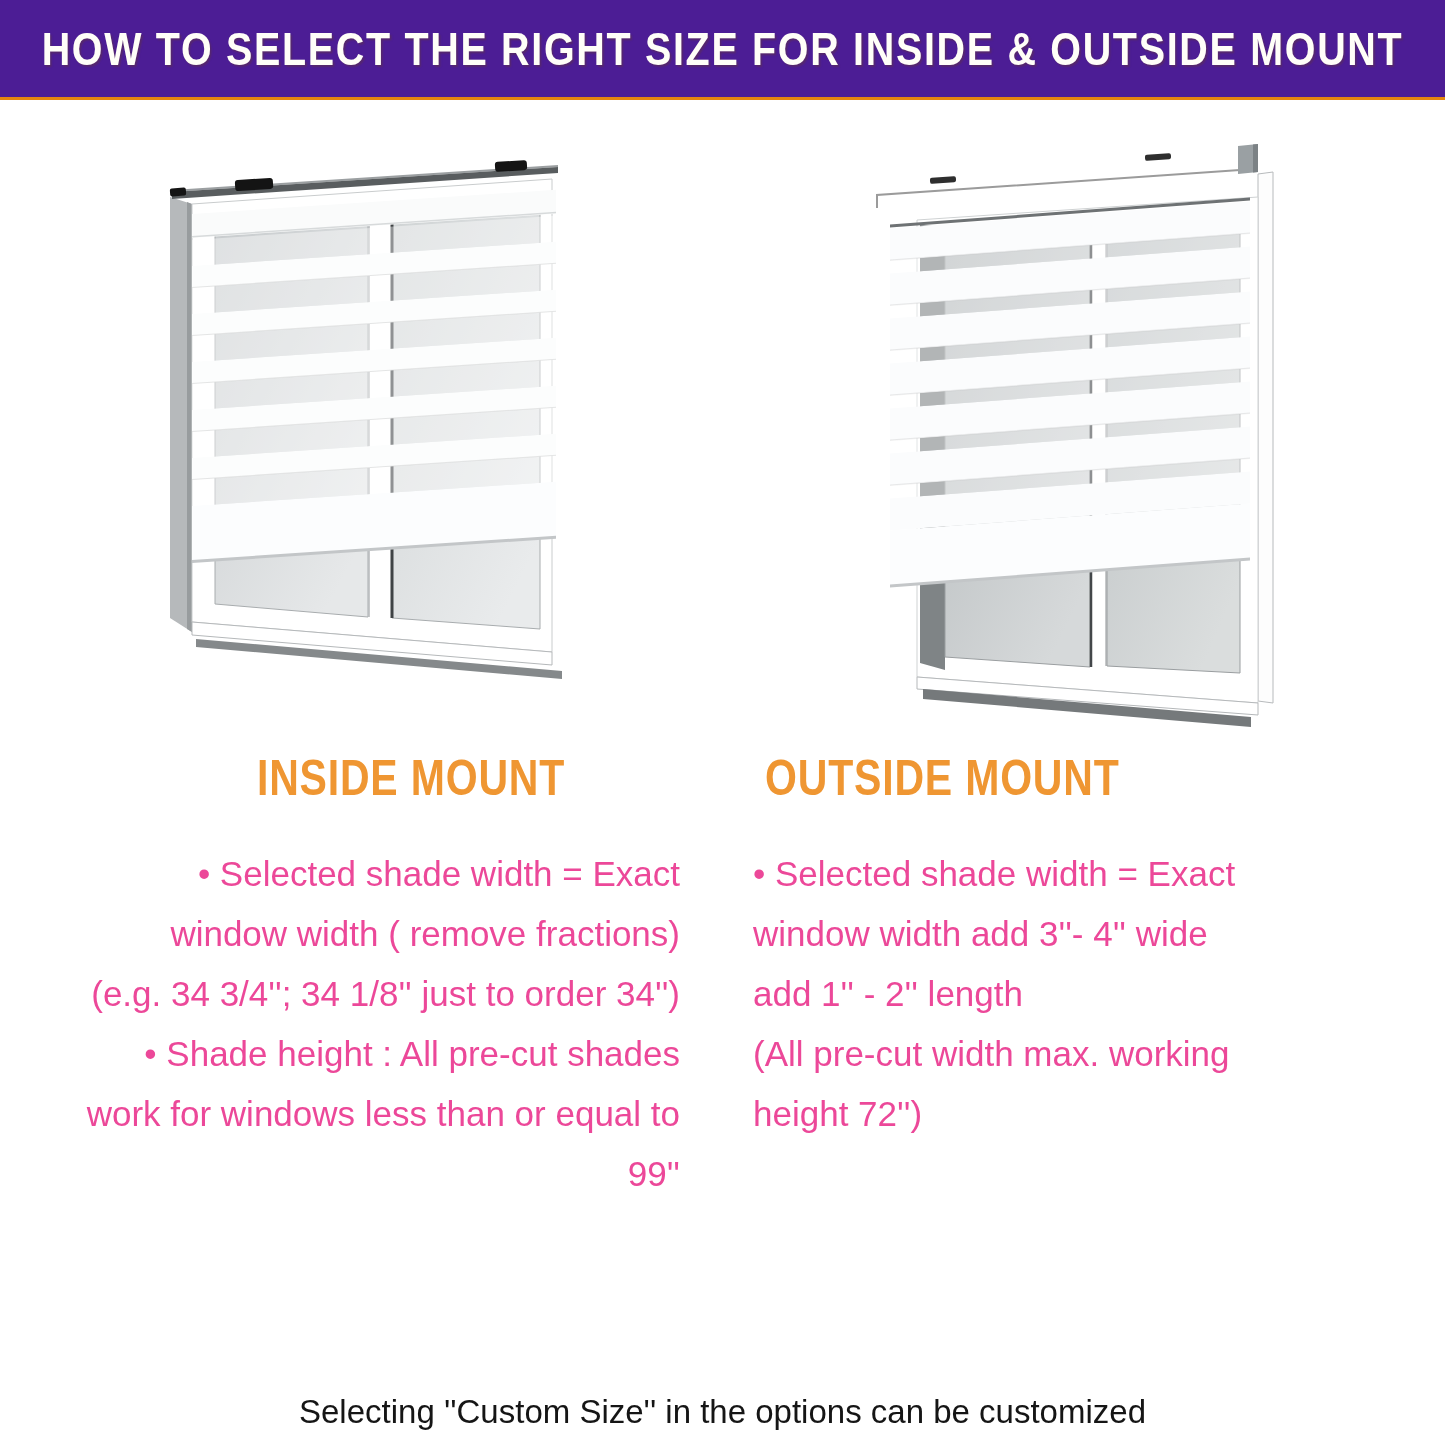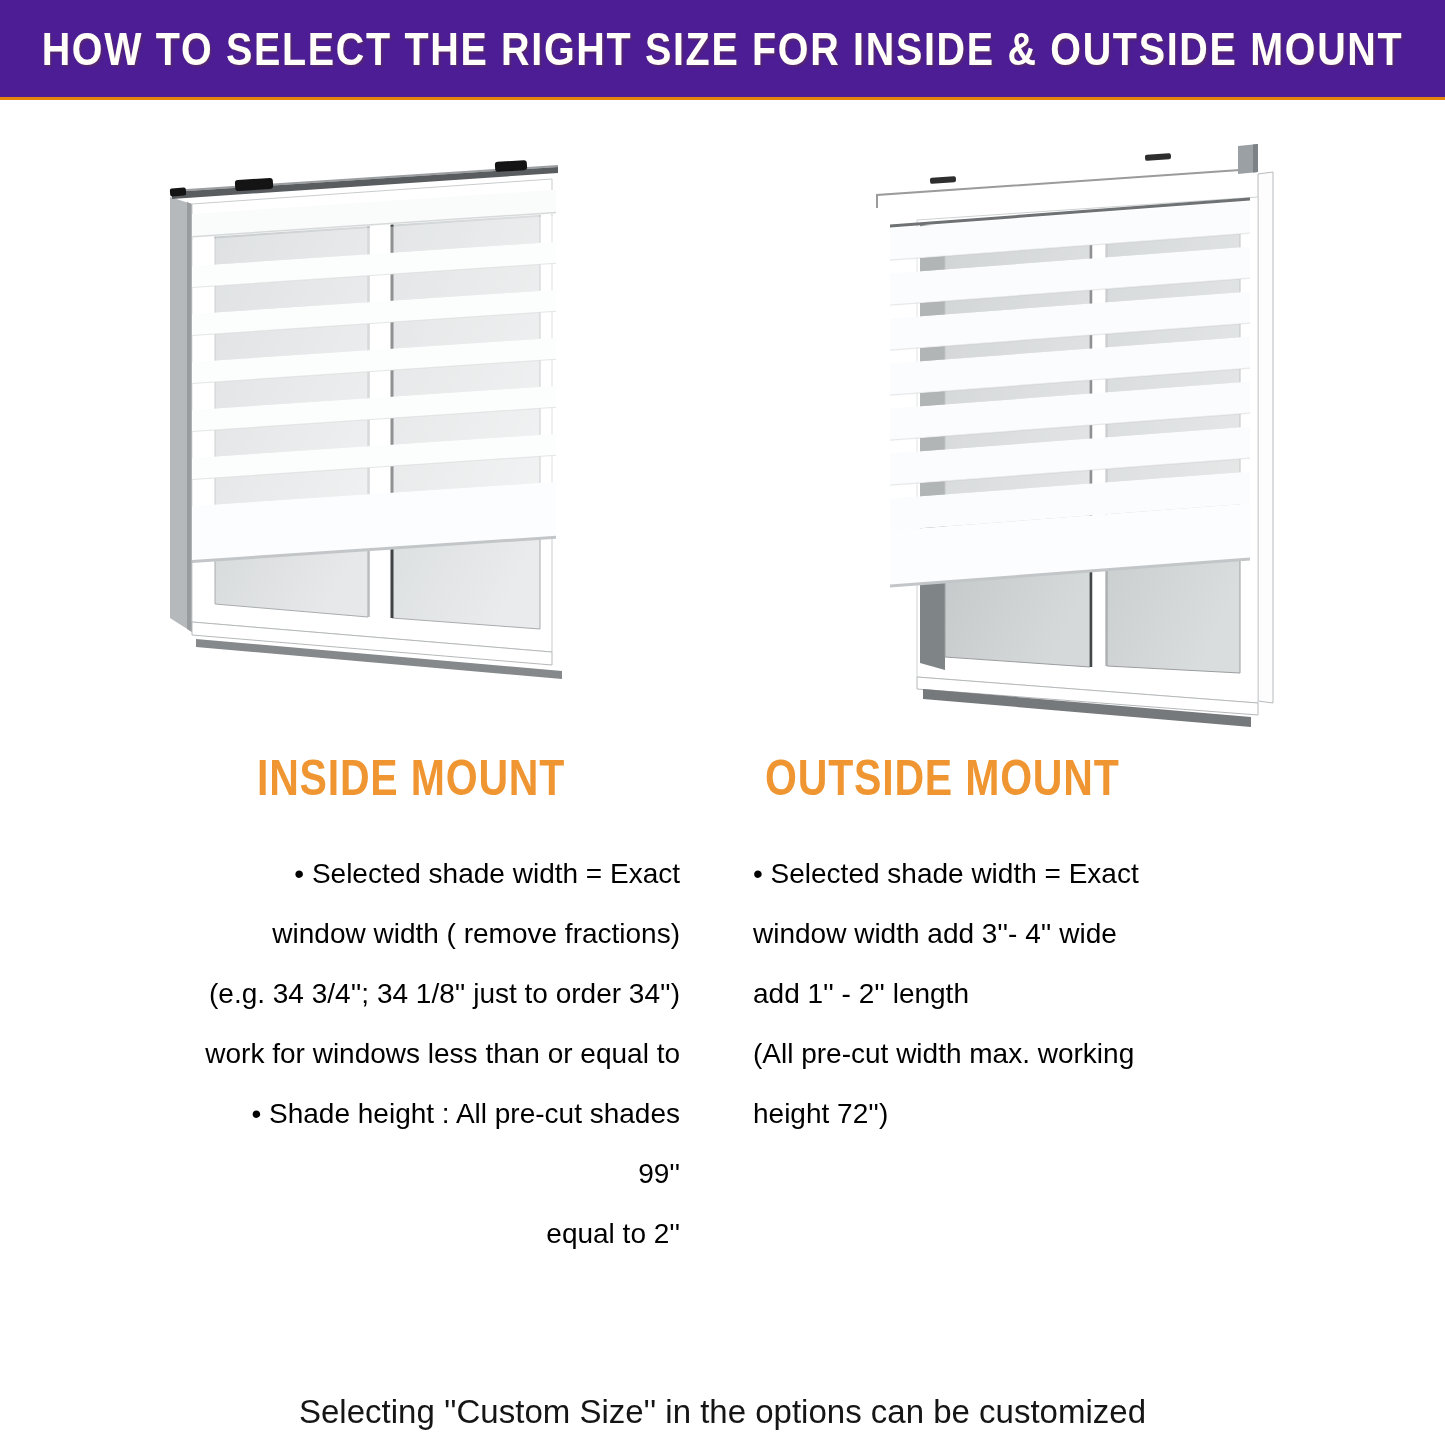--- a/index.html
+++ b/index.html
@@ -25,21 +25,21 @@
   
   .col{position:absolute;top:752px;}
   #col-inside{left:30px;width:650px;text-align:right;}
   #col-outside{left:753px;width:670px;}
   .mount-heading{
     margin:0 0 40px 12px;font-size:50px;line-height:52px;font-weight:bold;
     color:#EF9632;letter-spacing:1px;white-space:nowrap;
     transform:scaleX(0.82);transform-origin:left center;
   }
   .line{
-    font-size:28px;line-height:60px;color:#000000;white-space:nowrap;
+    font-size:35px;line-height:60px;color:#ec4899;white-space:nowrap;
   }
   
   .footer-note{
     position:absolute;top:1392px;left:0;width:1445px;text-align:center;
     font-size:33px;line-height:40px;color:#151515;
   }
 </style>
 </head>
 <body>
 
@@ -178,24 +178,23 @@
       <rect x="45" y="446" width="360" height="3" fill="#c3c6c8"></rect>
     </g>
   </svg>
 </div>
 
 <div class="col" id="col-inside">
   <h2 class="mount-heading">INSIDE MOUNT</h2>
   <div class="line">• Selected shade width = Exact</div>
   <div class="line">window width ( remove fractions)</div>
   <div class="line">(e.g. 34 3/4''; 34 1/8'' just to order 34'')</div>
+  <div class="line">• Shade height : All pre-cut shades</div>
   <div class="line">work for windows less than or equal to</div>
-  <div class="line">• Shade height : All pre-cut shades</div>
   <div class="line">99''</div>
-  <div class="line">equal to 2''</div>
 </div>
 
 <div class="col" id="col-outside">
   <h2 class="mount-heading">OUTSIDE MOUNT</h2>
   <div class="line">• Selected shade width = Exact</div>
   <div class="line">window width add 3''- 4'' wide</div>
   <div class="line">add 1'' - 2'' length</div>
   <div class="line">(All pre-cut width max. working</div>
   <div class="line">height 72'')</div>
 </div>

